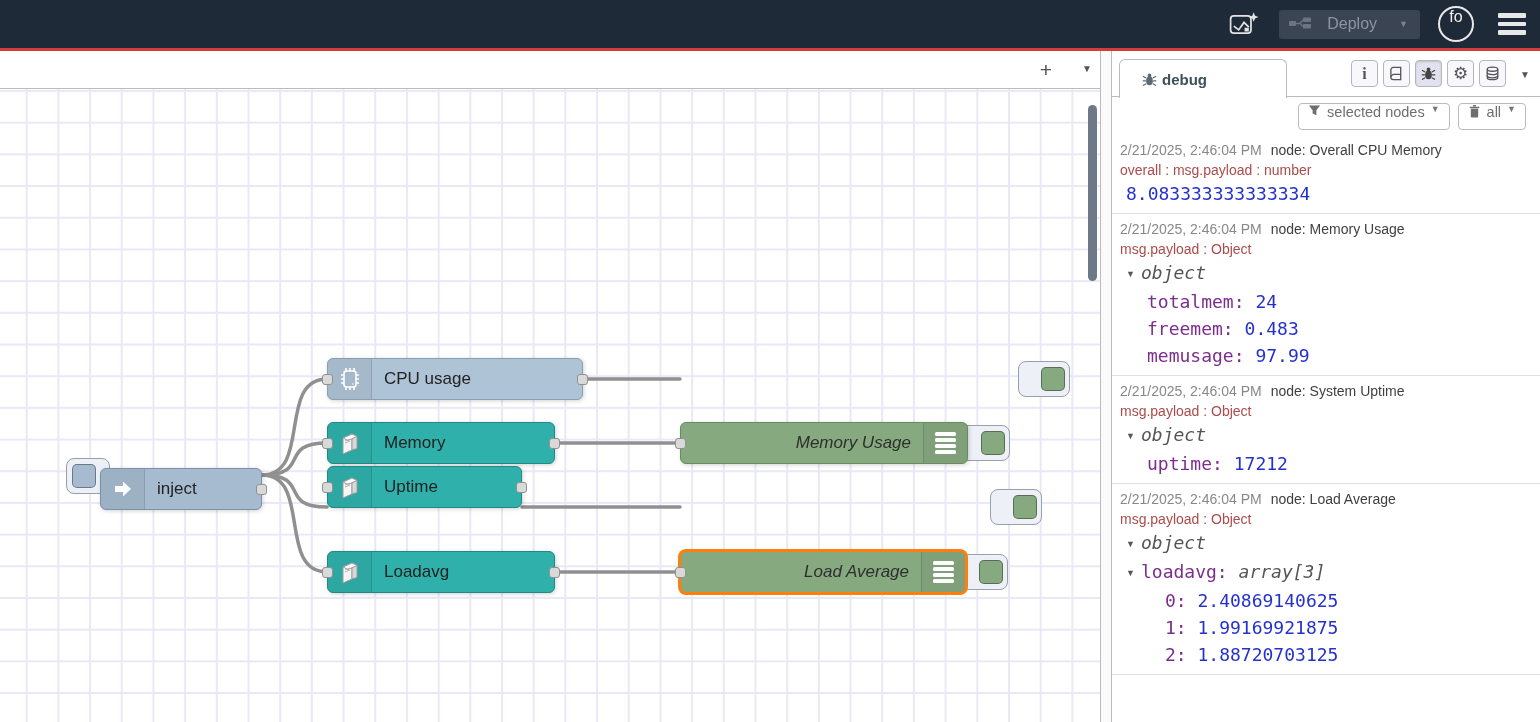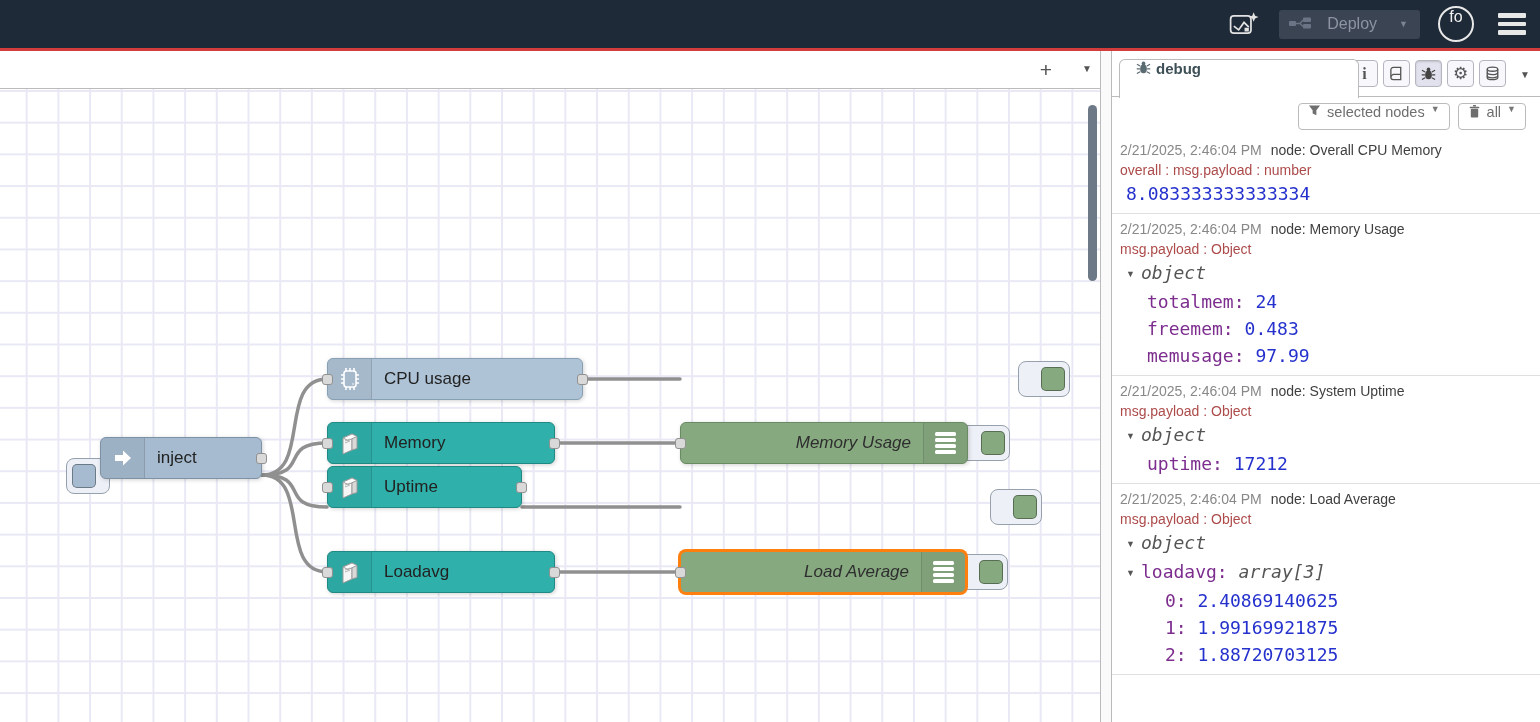--- a/index.html
+++ b/index.html
@@ -56,21 +56,21 @@
   .toggle.rgt .sq{right:4.5px;background:var(--debug)}
   .bars{display:flex;flex-direction:column;gap:2.5px}
   .bars i{display:block;width:21px;height:3.5px;background:#fff;border-radius:1.5px}
 
   
   .splitter{width:12px;background:#fafafa;border-left:1px solid #bbb;border-right:1px solid #bbb;cursor:col-resize}
 
   
   .sidebar{width:428px;display:flex;flex-direction:column;background:#fff}
   .sb-tabs{height:46px;position:relative;border-bottom:1px solid #bbb;background:#fff}
-  .sb-tab{position:absolute;left:7px;top:8px;width:240px;height:39px;background:#fff;border:1px solid #bbb;border-bottom:none;border-radius:6px 6px 0 0;display:flex;align-items:flex-start;padding-left:16px;gap:5px;font-weight:bold;font-size:15px;color:#3d4f57;z-index:2;cursor:pointer}
+  .sb-tab{position:absolute;left:7px;top:8px;width:168px;height:39px;background:#fff;border:1px solid #bbb;border-bottom:none;border-radius:6px 6px 0 0;display:flex;align-items:center;padding-left:22px;gap:5px;font-weight:bold;font-size:15px;color:#3d4f57;z-index:2;cursor:pointer}
   .sb-tab::after{content:"";position:absolute;left:0;right:0;bottom:-1px;height:1px;background:#fff}
   .sb-btns{position:absolute;right:34px;top:9px;display:flex;gap:5px}
   .sq-btn{width:27px;height:27px;border:1px solid #b5b5bf;border-radius:4px;background:#f7f7fc;display:flex;align-items:center;justify-content:center;color:#555;cursor:pointer;font-size:14px}
   .sq-btn.active{background:#e2e2ee;box-shadow:inset 0 1px 2px rgba(0,0,0,.15)}
   .sb-caret{position:absolute;right:10px;top:18px;font-size:10px;color:#555;cursor:pointer}
   .sb-toolbar{height:38px;display:flex;justify-content:flex-end;align-items:center;gap:8px;padding-right:14px;background:#fff}
   .pill{height:27px;border:1px solid #bbb;border-radius:4px;background:#fff;color:#6e6e6e;font-size:14.5px;display:flex;align-items:flex-start;gap:6px;padding:0 9px;cursor:pointer;font-family:"Liberation Sans",sans-serif}
   .pill .car{font-size:9px;color:#777}
   .sb-msgs{flex:1;overflow:hidden}
   .msg{border-bottom:1px solid #e0e0e0;padding:5px 8px 6px 8px}
@@ -137,21 +137,21 @@
           <path d="M583,290 C631,290 632,290 680,290"></path>
           <path d="M555,354 C617,354 618,354 680,354"></path>
           <path d="M522,418 C601,418 601,418 680,418"></path>
           <path d="M555,483 C617,483 618,483 680,483"></path>
         </g>
       </svg>
 
       <div class="toggle lft" style="left:66px;top:369px;width:44px">
           <span class="sq"></span>
         </div>
-      <div class="node n-inject" style="left:100px;top:348px;width:162px">
+      <div class="node n-inject" style="left:100px;top:379px;width:162px">
         <span class="nicon l">
           <svg width="22" height="22" viewBox="0 0 22 22">
               <path d="M3 8 h8 V3.5 l8 7.5 -8 7.5 V14 H3 z" fill="#fff"></path>
             </svg>
         </span>
         <span class="nlabel">inject</span>
         <span class="port out"></span>
       </div>
 
       <div class="node n-cpu" style="left:327px;top:269px;width:256px">

